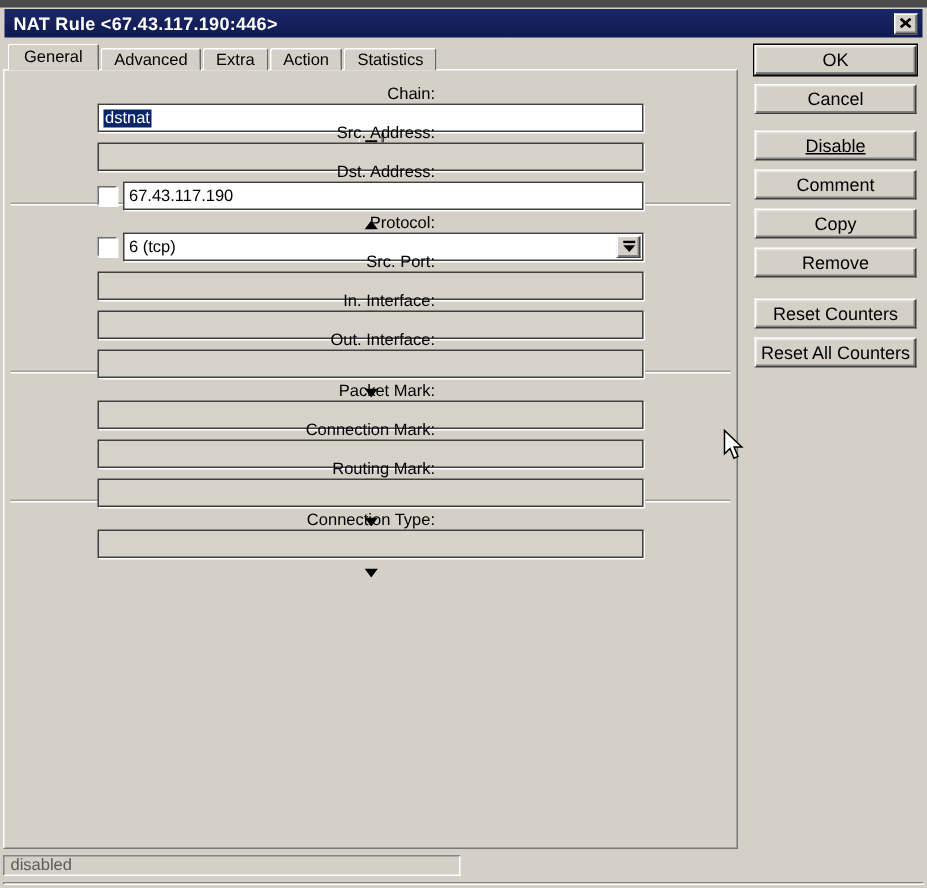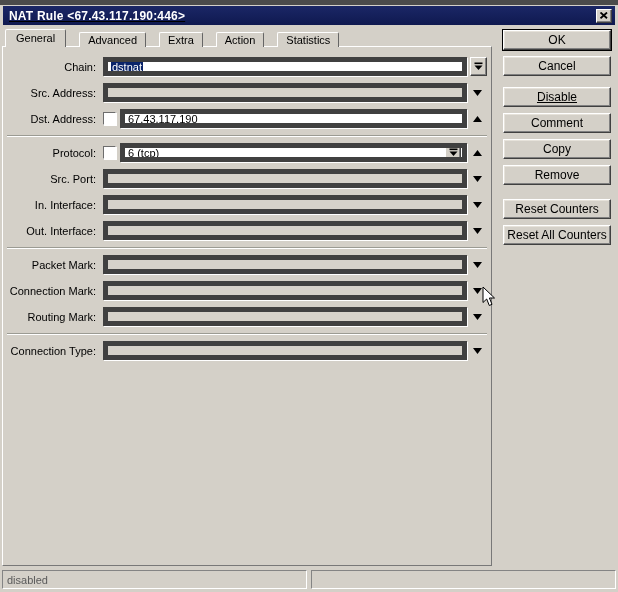--- a/index.html
+++ b/index.html
@@ -6,52 +6,52 @@
   html,body { margin:0; padding:0; }
   body {
     width:618px; height:592px; position:relative; overflow:hidden;
     background:#d4d0c8;
     font-family:"Liberation Sans", sans-serif; font-size:11px; color:#000;
   }
   .top-strip { position:absolute; top:0; left:0; right:0; height:5px; background:#4b4b4b; }
   .titlebar {
     position:absolute; top:6px; left:3px; right:3px; height:19px;
     background:linear-gradient(#1b2766,#0f1950);
-    display:flex; align-items:center; padding:0 3px 0 6px;text-decoration:underline;
+    display:flex; align-items:center; padding:0 3px 0 6px;
   }
   .title { flex:1; color:#fff; font-weight:bold; font-size:12px; letter-spacing:0.2px; white-space:nowrap; }
   .close-btn {
     width:16px; height:14px; background:#d4d0c8; flex:none;
     border:1px solid; border-color:#fff #404040 #404040 #fff;
     box-shadow:inset -1px -1px 0 #808080;
     display:flex; align-items:center; justify-content:center;
   }
   .tabs { position:absolute; top:29px; left:5px; height:18px; display:flex; align-items:flex-end; z-index:3; }
   .tab {
-    height:15px; line-height:14px; padding:0 8px; margin-right:13px;
+    height:15px; line-height:14px; padding:0 8px; margin-right:1px;
     background:#d4d0c8; border:1px solid; border-color:#fff #666 #d4d0c8 #fff;
     border-bottom:none; border-radius:2px 2px 0 0; white-space:nowrap; cursor:default;
   }
   .tab.active { height:18px; line-height:17px; padding:0 10px; border-color:#fff #666 transparent #fff; }
   .tabpage {
     position:absolute; top:46px; left:2px; width:490px; height:520px;
     background:#d4d0c8; border:1px solid; border-color:#fff #787878 #787878 #fff;
     padding-top:10px;
   }
-  .row { display:flex; align-items:center; height:19px; margin-bottom:7px; }
+  .row { display:flex; align-items:center; height:19px; margin-bottom:7px;flex-direction:column; }
   .rlabel { flex:none; width:100px; text-align:right; padding-right:7px; white-space:nowrap; }
   .fieldzone { flex:none; width:364px; display:flex; align-items:center; height:19px; }
   .cb {
     flex:none; width:13px; height:13px; margin-right:4px; background:#fff;
     border:1px solid; border-color:#6d6d6d #fff #fff #6d6d6d;
     box-shadow:1px 1px 0 #fff;
   }
   .field {
     flex:1; height:19px; background:#fff; padding:0 1px 0 3px;
-    border:5px solid #404040; box-shadow:1px 1px 0 #fff;
+    border:1px solid #404040; box-shadow:1px 1px 0 #fff;
     display:flex; align-items:center; overflow:hidden; white-space:nowrap;
   }
   .field.disabled { background:#d6d2ca; }
   .sel { background:#0a246a; color:#fff; padding:0 1px; }
   .combo-btn {
     flex:none; width:16px; height:15px; background:#d4d0c8; margin-left:auto;
     border:1px solid; border-color:#fff #404040 #404040 #fff;
     box-shadow:inset -1px -1px 0 #808080;
     display:flex; align-items:center; justify-content:center;
   }
@@ -62,21 +62,21 @@
   .btn {
     width:108px; height:20px; margin:0 0 6px 1px; background:#d4d0c8;
     border:1px solid; border-color:#fff #404040 #404040 #fff;
     box-shadow:inset -1px -1px 0 #808080, inset 1px 1px 0 #e6e2da;
     display:flex; align-items:center; justify-content:center; white-space:nowrap;
     font-size:12px; cursor:default;
   }
   .btn.default { box-shadow:0 0 0 1px #000, inset -1px -1px 0 #808080, inset 1px 1px 0 #e6e2da; }
   .btn.gap-small { margin-top:11px;text-decoration:underline; }
   .btn.gap-big { margin-top:14px; }
-  .statusbar { position:absolute; left:2px; top:570px; width:614px; height:19px; display:flex; gap:4px; }
+  .statusbar { position:absolute; left:2px; top:570px; width:614px; height:19px; display:flex; gap:4px;flex-direction:column; }
   .status-panel {
     border:1px solid; border-color:#848484 #fff #fff #848484;
     background:#d4d0c8; padding:0 4px; display:flex; align-items:center;
     color:#5a5a5a; white-space:nowrap; overflow:hidden;
   }
   .status-left { flex:none; width:305px; }
   .status-right { flex:1; }
   .cursor { position:absolute; left:482px; top:286px; z-index:10; pointer-events:none; }
   svg { display:block; }
 </style>

